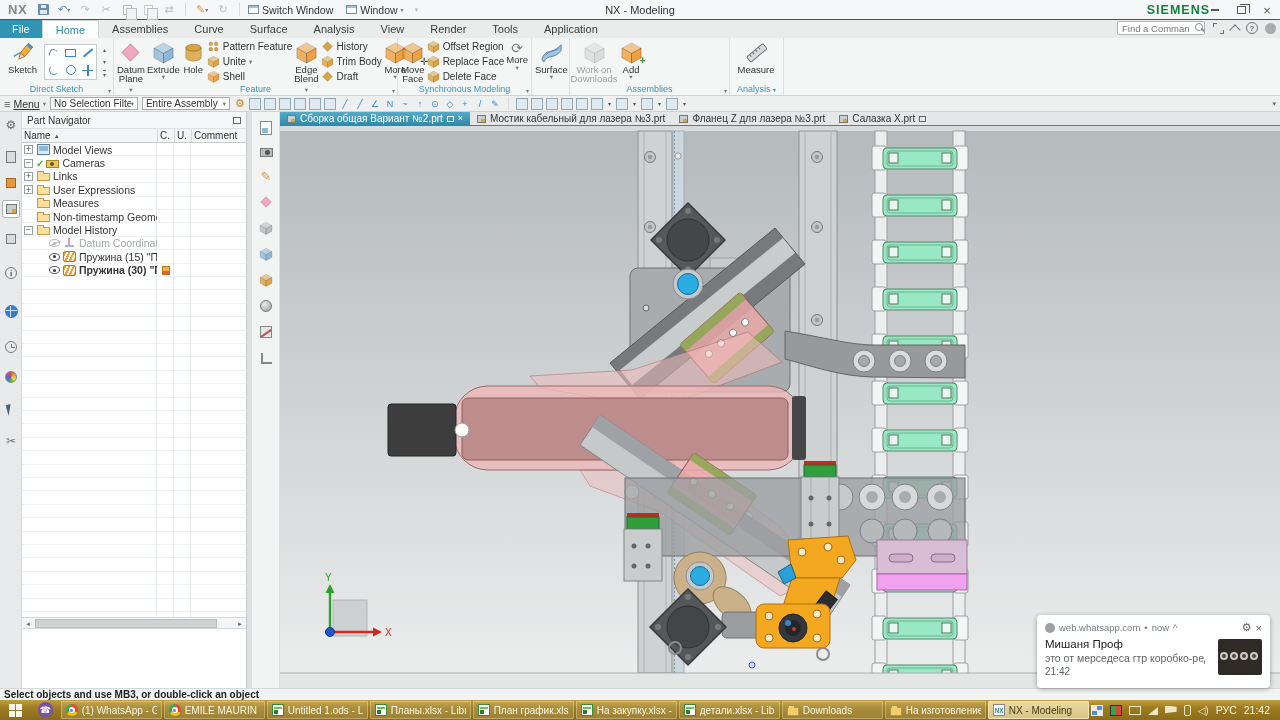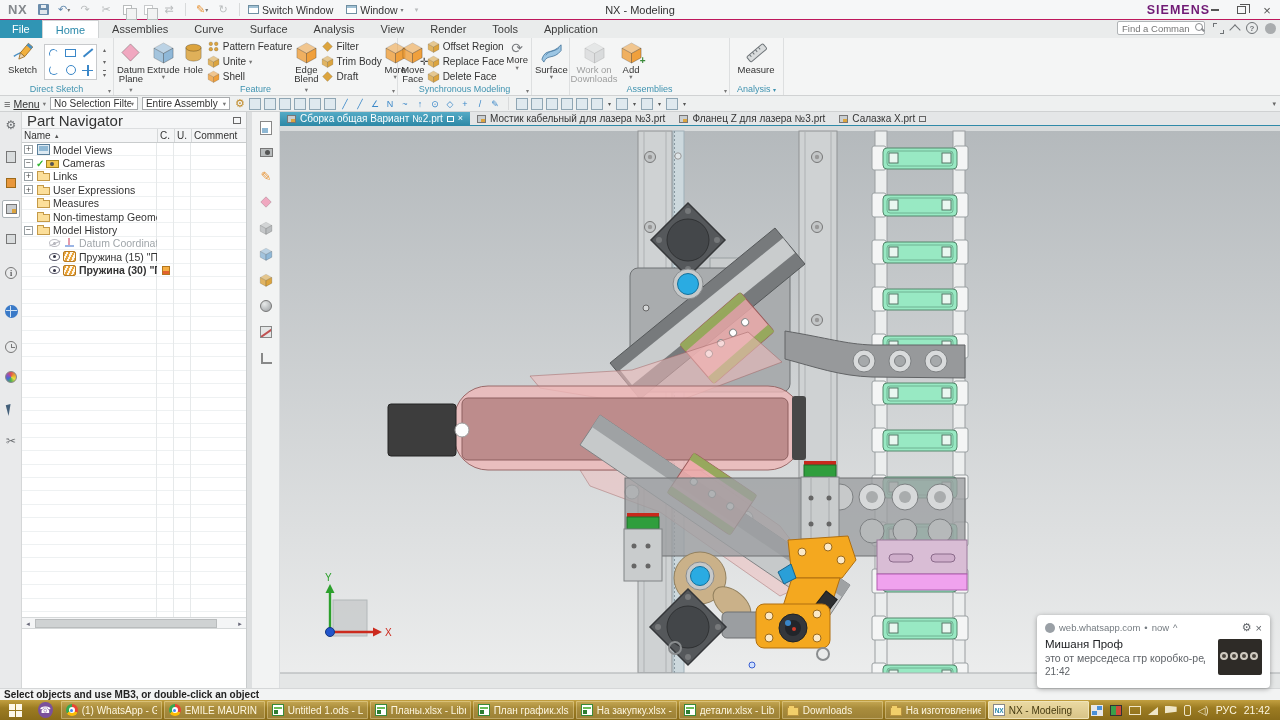--- a/index.html
+++ b/index.html
@@ -13,21 +13,21 @@
   .floppy{width:11px;height:11px;background:#6b8cab;border-radius:1px;position:relative;}
   .floppy::before{content:"";position:absolute;top:1px;left:3px;width:5px;height:3px;background:#e8eef3;}
   .floppy::after{content:"";position:absolute;bottom:1px;left:2px;width:7px;height:4px;background:#dfe6ec;}
   .copy-ic{width:9px;height:10px;border:1px solid #b9bcbd;background:#fff;position:relative;}
   .copy-ic::before{content:"";position:absolute;left:2px;top:2px;width:9px;height:10px;border:1px solid #b9bcbd;background:#f2f3f3;}
   .winico{width:11px;height:9px;border:1px solid #6f8fa2;background:#fff;position:relative;margin-right:3px;}
   .winico::before{content:"";position:absolute;top:0;left:0;right:0;height:2px;background:#9fc0d4;}
   .qat-label{font-size:10.5px;color:#333;display:flex;align-items:center;}
   .vsep{width:1px;height:13px;background:#d8dadb;margin:0 3px;}
   #win-title{position:absolute;left:0;right:0;top:0;height:20px;display:flex;align-items:center;justify-content:center;font-size:11px;color:#333;pointer-events:none;}
-  #brand{position:absolute;right:70px;top:3px;color:#701a75;font-weight:700;font-size:12.5px;letter-spacing:1px;}
+  #brand{position:absolute;right:70px;top:3px;color:#15803d;font-weight:700;font-size:12.5px;letter-spacing:1px;}
   .winbtns{position:absolute;right:6px;top:2px;display:flex;gap:12px;align-items:center;height:16px;}
   .wb{width:14px;height:14px;display:flex;align-items:center;justify-content:center;color:#555;font-size:12px;}
   .wb-min::before{content:"";width:8px;height:2px;background:#555;}
   .wb-restore{width:9px;height:8px;border:1px solid #555;position:relative;}
   .wb-restore::before{content:"";position:absolute;top:-3px;left:2px;width:9px;height:8px;border:1px solid #555;border-bottom:none;border-left:none;}
   
   #tabrow{position:absolute;left:0;top:20px;width:1280px;height:18px;background:#eaecec;display:flex;align-items:stretch;}
   .rtab{padding:0 13px;display:flex;align-items:center;font-size:11px;color:#3c3c3c;cursor:default;}
   .rtab.file{background:#3095b4;color:#fff;padding:0 12px;}
   .rtab.active{background:#fff;color:#2b89aa;border:1px solid #d0d3d4;border-bottom:none;}
@@ -93,21 +93,21 @@
   .rb-web{width:13px;height:13px;border-radius:50%;background:#3a7ac8;position:relative;}
   .rb-web::before{content:"";position:absolute;left:1px;right:1px;top:5px;height:1.4px;background:#cfe2f4;}
   .rb-web::after{content:"";position:absolute;top:1px;bottom:1px;left:5px;width:1.4px;background:#cfe2f4;}
   .rb-clock{width:12px;height:12px;border-radius:50%;border:1.3px solid #777;position:relative;}
   .rb-clock::before{content:"";position:absolute;left:5px;top:2px;width:1.4px;height:4px;background:#777;}
   .rb-clock::after{content:"";position:absolute;left:5px;top:5px;width:4px;height:1.4px;background:#777;}
   .rb-pal{width:12px;height:12px;border-radius:50%;background:conic-gradient(#e05050,#e8a030,#e8e040,#50b050,#4070d0,#9050c0,#e05050);border:1px solid #888;}
   .rb-cursor{width:0;height:0;border-left:5px solid #44607a;border-right:4px solid transparent;border-bottom:11px solid transparent;transform:rotate(-15deg);}
   
   #navpanel{position:absolute;left:22px;top:112px;width:225px;height:576px;background:#fff;border-right:1px solid #c9cccd;}
-  #nav-title{height:17px;display:flex;align-items:center;justify-content:space-between;padding:0 5px;background:#f5f6f7;border-bottom:1px solid #dcdee0;font-size:15px;}
+  #nav-title{height:17px;display:flex;align-items:center;justify-content:space-between;padding:0 5px;background:#f5f6f7;border-bottom:1px solid #dcdee0;font-size:10px;}
   .float-ic{width:8px;height:7px;border:1px solid #666;}
   #nav-cols{height:14px;display:flex;background:#f4f5f6;border-bottom:1px solid #c9cccd;font-size:10px;color:#333;align-items:center;}
   #nav-cols .nc{padding:0 2px;border-left:1px solid #d5d8d9;height:100%;display:flex;align-items:center;}
   .nc-name{flex:1;border-left:none!important;gap:3px;}
   .nc-c,.nc-u{width:17px;flex:none;}
   .nc-cm{width:55px;flex:none;}
   .sortarrow{font-size:6px;color:#555;}
   #nav-rows{position:relative;height:474px;overflow:hidden;background:repeating-linear-gradient(#fff 0 12.4px,#eef1f2 12.4px 13.4px);}
   .colline{position:absolute;top:0;bottom:0;width:1px;background:#e6e9ea;}
   .trow{display:flex;align-items:center;height:13.4px;font-size:10.5px;position:relative;}
@@ -439,21 +439,21 @@
         <svg class="ic-c-orange">
             <use href="#sym-cube"></use>
           </svg>
         <span><span>Edge Blend</span> <span class="caret7">▾</span></span>
       </div>
       <div class="bstack">
         <div class="btn-small">
             <svg class="ic-c-gold">
               <use href="#sym-diamond"></use>
             </svg>
-            <span>Filter</span>
+            <span>History</span>
           </div>
         <div class="btn-small">
             <svg class="ic-c-gold">
               <use href="#sym-cube"></use>
             </svg>
             <span>Trim Body</span>
           </div>
         <div class="btn-small">
             <svg class="ic-c-gold">
               <use href="#sym-diamond"></use>

